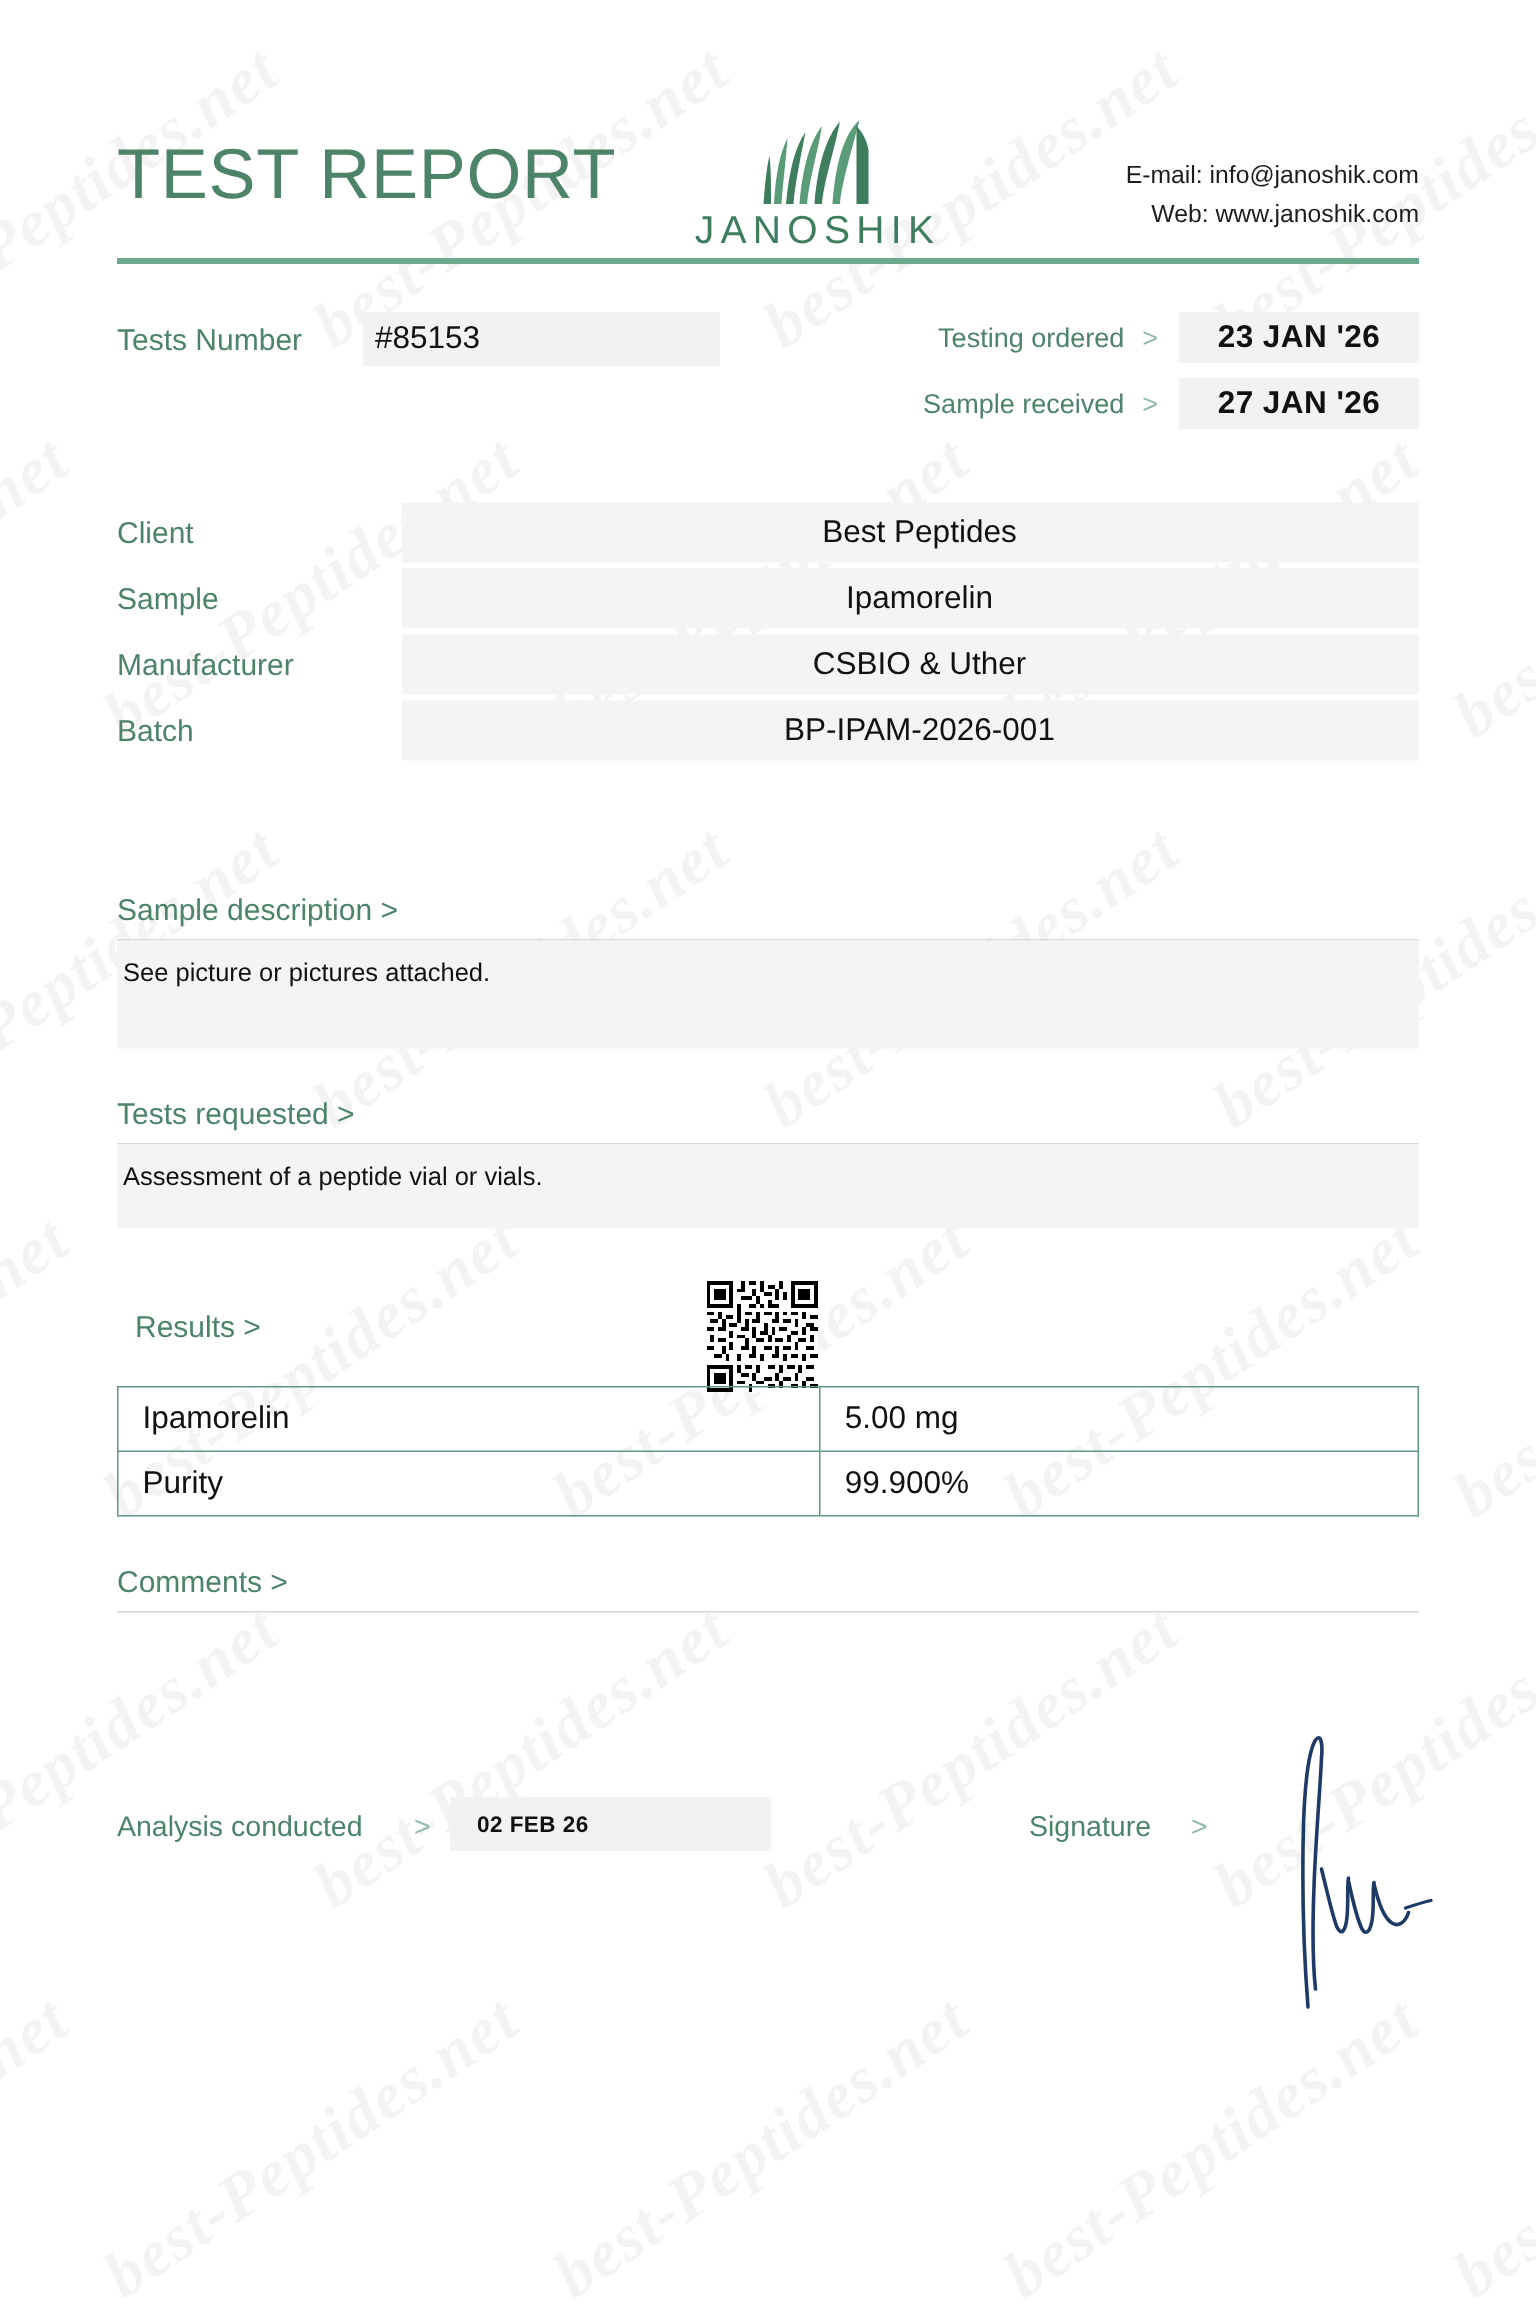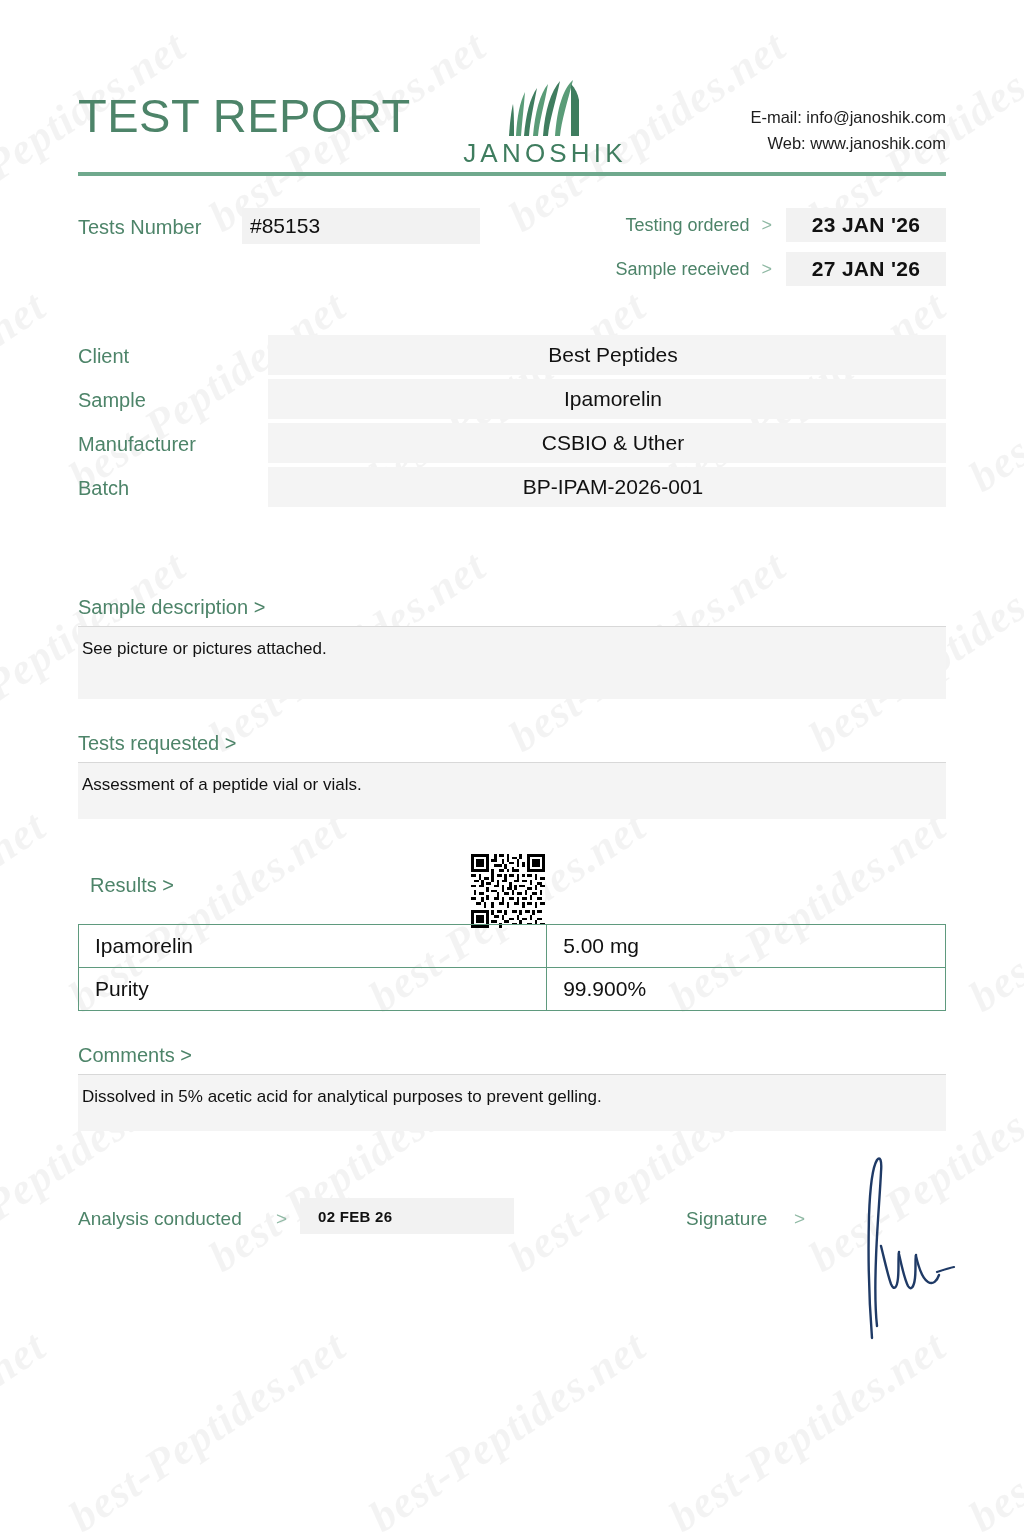--- a/index.html
+++ b/index.html
@@ -616,23 +616,20 @@
           <td class="c1">Purity</td>
           <td>99.900%</td>
         </tr>
       </tbody>
     </table>
   </div>
 
   <div class="section" style="top:1044px;">
     <div class="section-title">Comments &gt;</div>
     <div class="section-rule"></div>
-    <div class="section-body">
-      <span class="section-text">Dissolved in 5% acetic acid for analytical purposes to prevent gelling.</span>
-    </div>
   </div>
 
   <div id="sign-row">
     <span id="analysis-label">Analysis conducted</span>
     <span id="analysis-arrow">&gt;</span>
     <span id="analysis-box">
       <span id="analysis-value">02 FEB 26</span>
     </span>
 
     <span id="signature-label">Signature</span>

